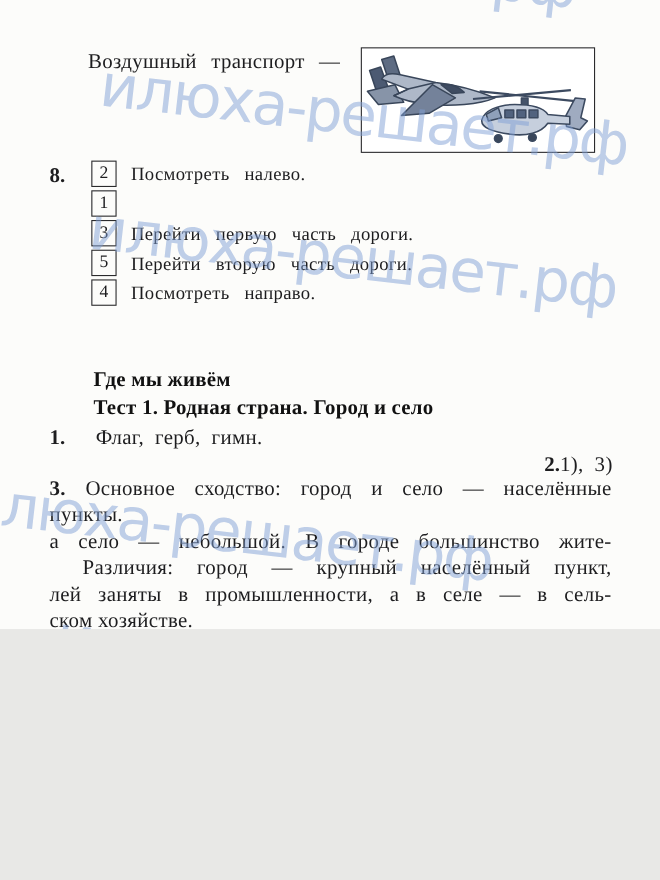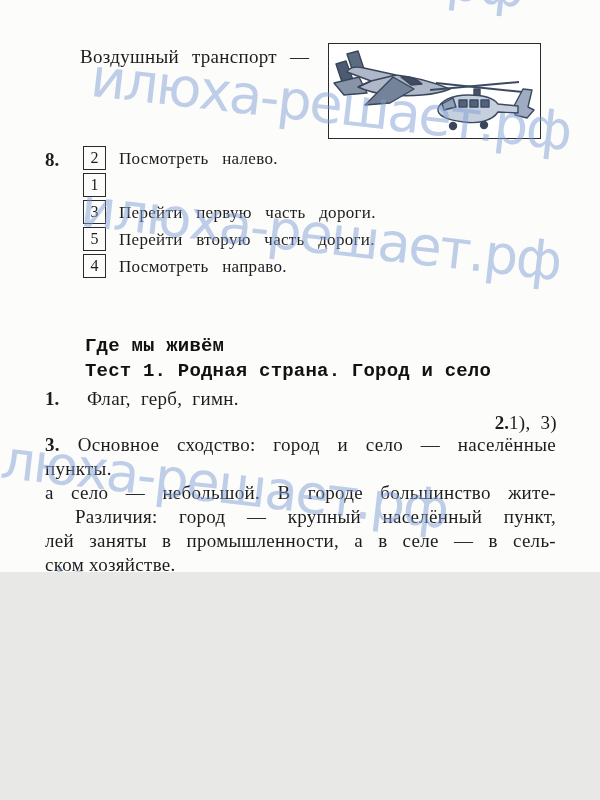--- a/index.html
+++ b/index.html
@@ -37,21 +37,21 @@
   .task8-list{position:absolute;left:83px;top:146px;width:480px;}
   .t8row{display:flex;align-items:flex-start;margin-bottom:3px;height:24px;}
   .numbox{
     flex:0 0 auto;width:21px;height:22px;border:1.4px solid #2a2a2c;
     text-align:center;font-size:16px;line-height:22px;background:transparent;
   }
   .t8text{margin-left:13px;font-size:17px;letter-spacing:.3px;word-spacing:9px;line-height:25px;white-space:nowrap;}
   .t8row:nth-child(2) .t8text{word-spacing:16px;}
   
   .h-chapter,.h-test{
-    position:absolute;left:85px;font-family:Liberation Mono, monospace;
+    position:absolute;left:85px;font-family:Liberation Serif, serif;
     font-weight:bold;font-size:19px;color:#111;letter-spacing:.2px;white-space:nowrap;
   }
   .h-chapter{top:335px;}
   .h-test1{top:360px;}
   .h-test2{left:88px;top:591px;}
   
   .ans-row{position:absolute;left:45px;width:512px;height:22px;}
   .ans1{top:388px;}
   .ans2{top:412px;text-align:right;}
   .ans-num{display:inline-block;width:42px;font-size:19px;font-weight:bold;}

